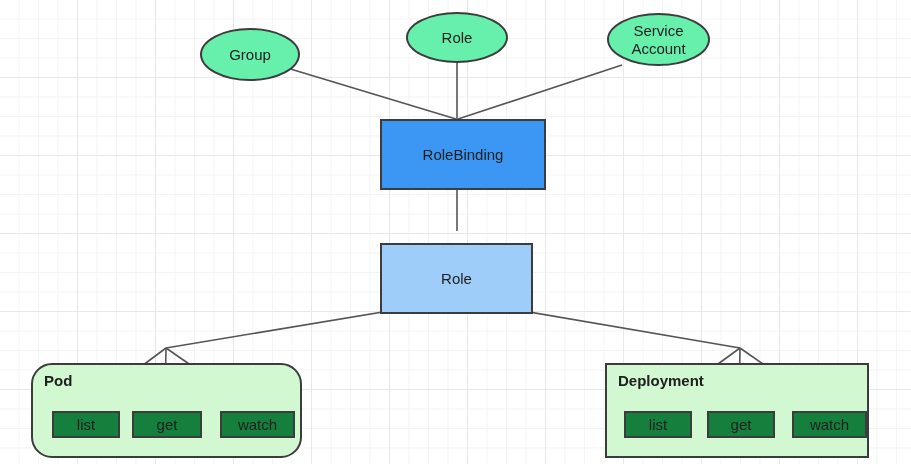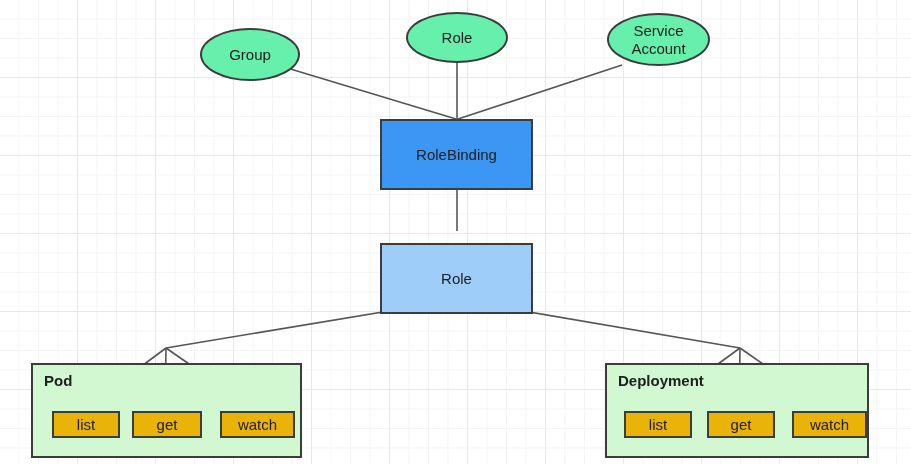--- a/index.html
+++ b/index.html
@@ -72,21 +72,21 @@
     top: 7px;
     font-size: 15px;
     font-weight: bold;
     color: #202020;
     white-space: nowrap;
   }
   .op {
     position: absolute;
     box-sizing: border-box;
     border: 2px solid #3c3c3c;
-    background: #eab308;
+    background: #15803d;
     display: flex;
     align-items: center;
     justify-content: center;
     font-size: 15px;
     color: #202020;
   }
 </style>
 </head>
 <body>
 
@@ -121,29 +121,29 @@
 
   <div class="node ellipse" style="left:406px; top:12px; width:102px; height:51px;">
     <span>Role</span>
   </div>
 
   <div class="node ellipse" style="left:607px; top:13px; width:103px; height:53px; flex-direction:column;">
     <span>Service</span>
     <span>Account</span>
   </div>
 
-  <div class="node rect-box rolebinding" style="left:380px; top:119px; width:153px; height:71px;">
+  <div class="node rect-box rolebinding" style="left:380px; top:119px; width:166px; height:71px;">
     <span>RoleBinding</span>
   </div>
 
   <div class="node rect-box role" style="left:380px; top:231px; width:153px; height:71px;margin-top:12px;">
     <span>Role</span>
   </div>
 
-  <div class="group-box" style="left:31px; top:363px; width:271px; height:95px;">
+  <div class="group-box" style="left:31px; top:363px; width:271px; height:95px;border-radius:21px;">
     <div class="group-title">Pod</div>
     <div class="op" style="left:19px; top:46px; width:68px; height:27px;">
       <span>list</span>
     </div>
     <div class="op" style="left:99px; top:46px; width:70px; height:27px;">
       <span>get</span>
     </div>
     <div class="op" style="left:187px; top:46px; width:75px; height:27px;">
       <span>watch</span>
     </div>

